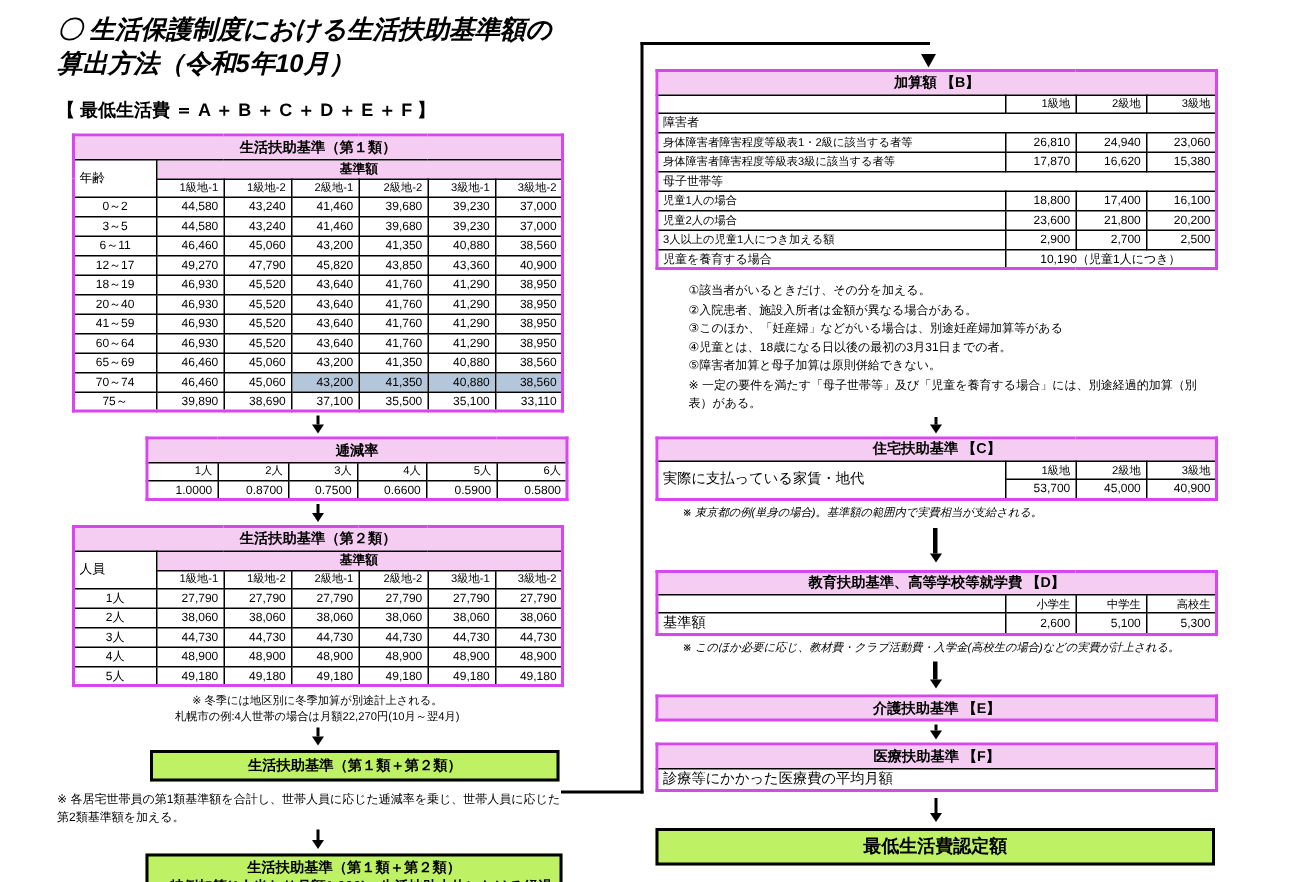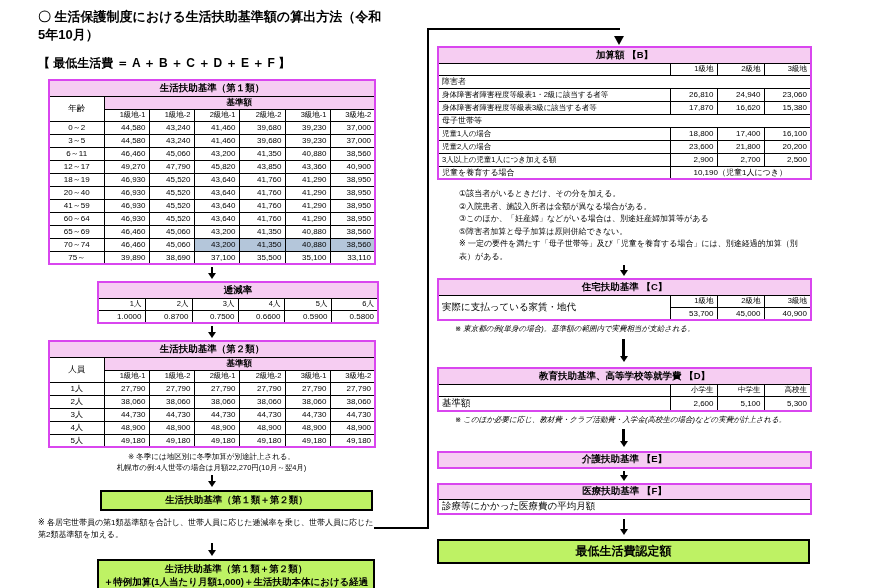--- a/index.html
+++ b/index.html
@@ -5,29 +5,29 @@
   * { margin:0; padding:0; box-sizing:border-box; }
   body {
     width:870px; height:588px; position:relative; overflow:hidden;
     background:#ffffff; color:#000;
     font-family:"Liberation Sans","DejaVu Sans",sans-serif;
   }
   .col { position:absolute; }
   #left-col { left:38px; top:6px; width:345px; }
   #right-col { left:437px; top:46px; width:373px; }
 
-  .page-title { font-size:13px; font-weight:bold; margin:2px 0 11px 0; }
+  .page-title { font-size:17px; font-weight:bold; margin:2px 0 11px 0;font-style:italic; }
   .formula { font-size:12px; font-weight:bold; margin:0 0 7px 0; }
 
   table { border-collapse:collapse; table-layout:fixed; border:2px solid #d946ef; background:#fff; }
   td { border:1px solid #000; font-size:8px; padding:0 3px; height:13px;
        overflow:hidden; white-space:nowrap; vertical-align:middle; }
   td.tt   { background:#f6cdf2; font-weight:bold; text-align:center; font-size:9.5px; height:16px; }
   td.pink { background:#f6cdf2; font-weight:bold; text-align:center; font-size:8.5px; }
-  td.corner { text-align:center; font-size:8.5px; }
+  td.corner { text-align:left; font-size:8.5px; }
   td.sub  { text-align:right; font-size:7.5px; height:12px; }
   td.lbl  { text-align:center; }
   td.num  { text-align:right; }
   td.sec  { text-align:left; }
   td.item { font-size:7.5px;margin-top:17px; }
   td.big  { font-size:9.5px; }
   td.ctr  { text-align:center; }
   td.hl   { background:#b4c6da; }
 
   .t-main { width:327px; margin-left:10px; }
@@ -389,20 +389,21 @@
           <td class="sec">児童を養育する場合</td>
           <td colspan="3" class="ctr">10,190（児童1人につき）</td>
         </tr>
       </tbody>
     </table>
 
   <div class="b-notes">
       <div class="note-line">①該当者がいるときだけ、その分を加える。</div>
       <div class="note-line">②入院患者、施設入所者は金額が異なる場合がある。</div>
       <div class="note-line">③このほか、「妊産婦」などがいる場合は、別途妊産婦加算等がある</div>
+      <div class="note-line">④児童とは、18歳になる日以後の最初の3月31日までの者。</div>
       <div class="note-line">⑤障害者加算と母子加算は原則併給できない。</div>
       <div class="note-line">※ 一定の要件を満たす「母子世帯等」及び「児童を養育する場合」には、別途経過的加算（別表）がある。</div>
     </div>
 
   <div class="arrow">
     <div class="shaft" style="height:5px"></div>
       <div class="head"></div>
   </div>
 
   <table class="t-right">

